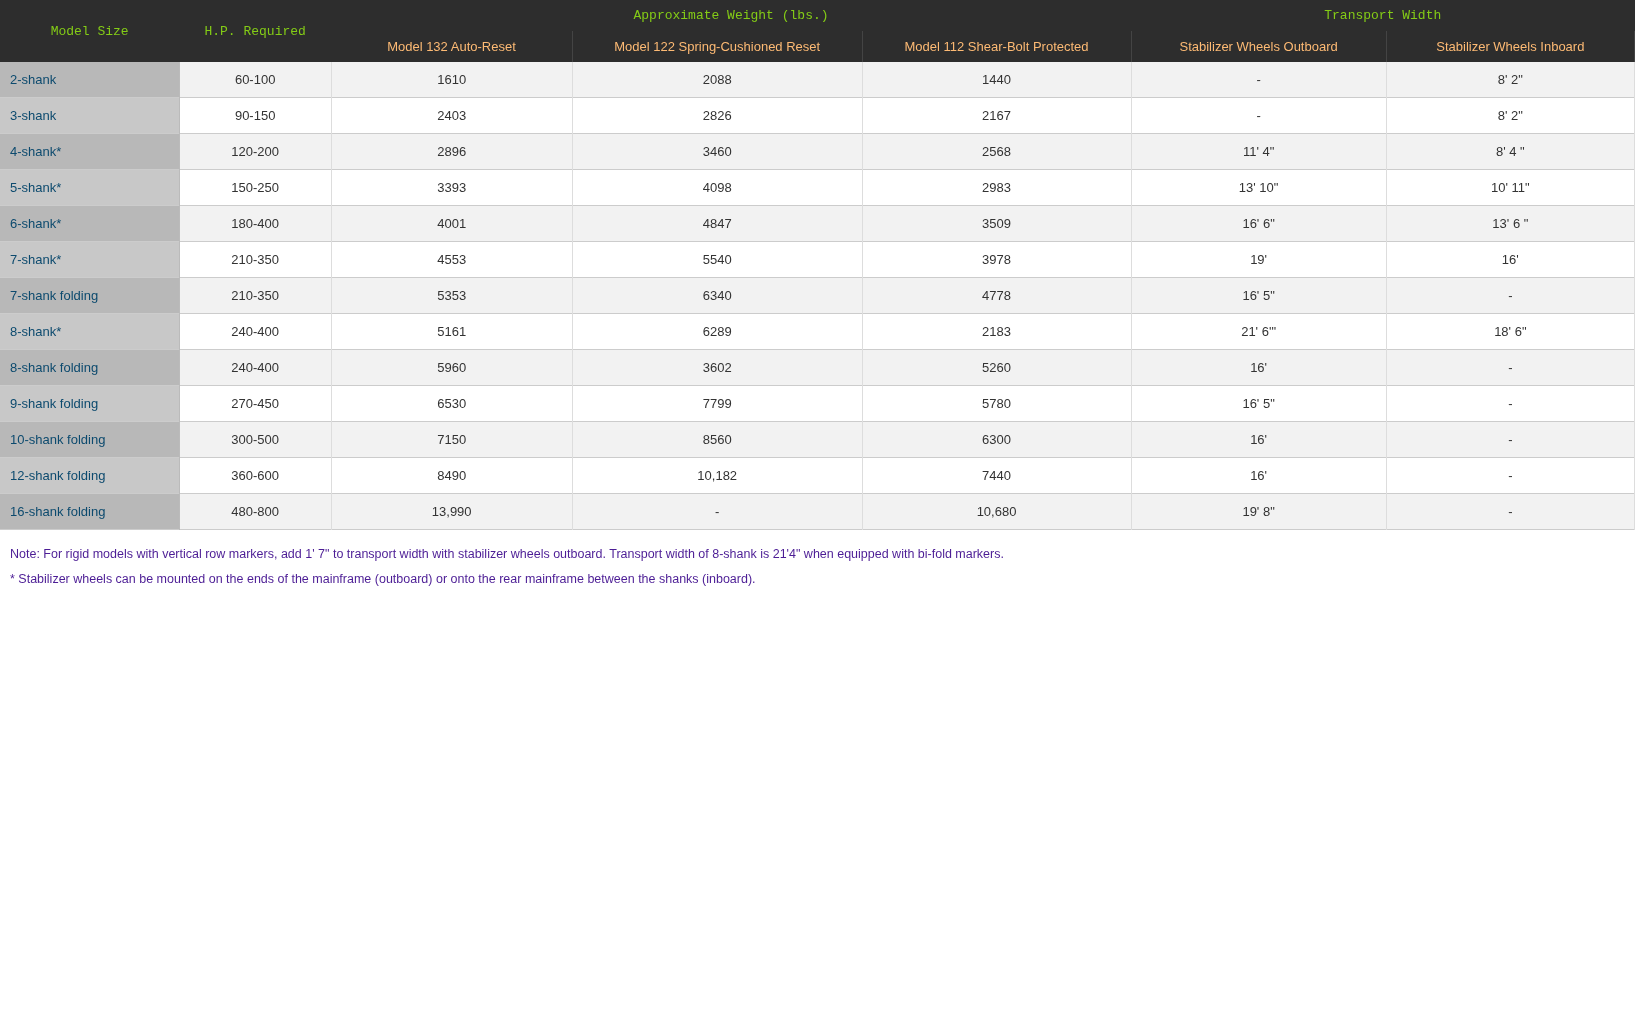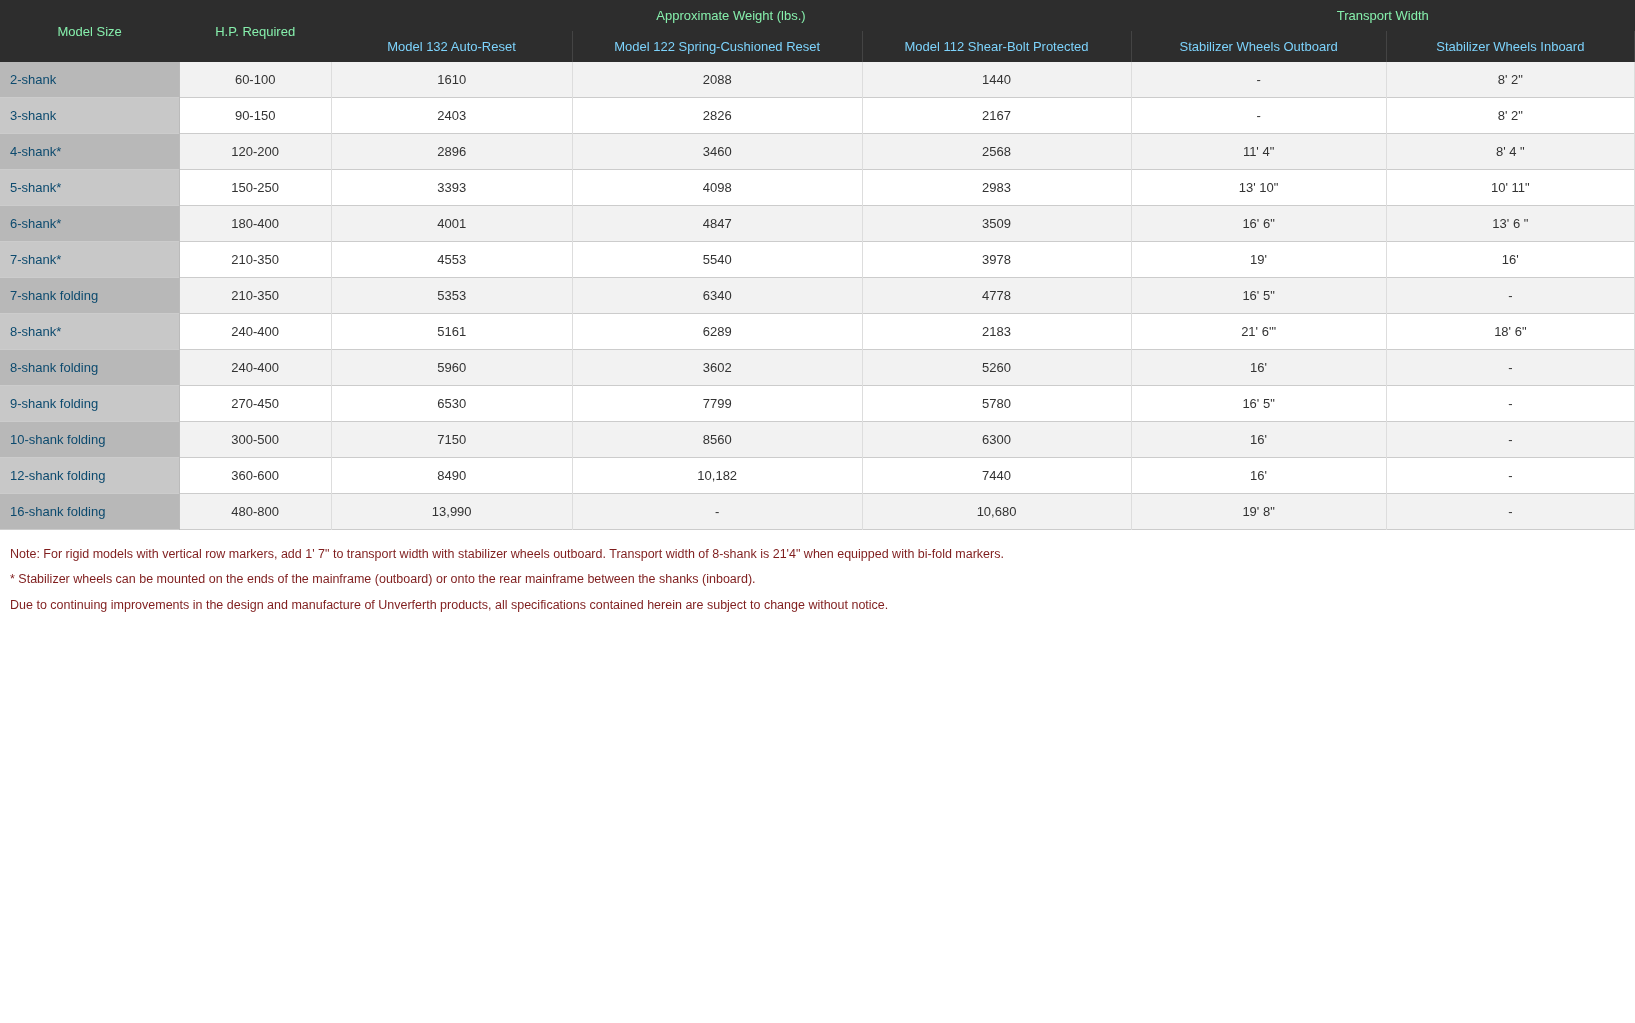--- a/index.html
+++ b/index.html
@@ -22,33 +22,34 @@
     col.model-size { width: 130px; }
     col.hp { width: 110px; }
     col.weight-132 { width: 175px; }
     col.weight-122 { width: 210px; }
     col.weight-112 { width: 195px; }
     col.transport-outboard { width: 185px; }
     col.transport-inboard { width: 180px; }
 
     thead tr.group-header th {
       background-color: #2d2d2d;
-      color: #86efac;
+      color: #84cc16;
       font-weight: normal;
       font-size: 13px;
       padding: 8px 10px;
       text-align: center;
       border: none;
+      font-family: Liberation Mono, monospace;
     }
     thead tr.group-header th.model-col {
       text-align: center;
     }
     thead tr.col-header th {
       background-color: #2d2d2d;
-      color: #7dd3fc;
+      color: #fdba74;
       font-weight: normal;
       font-size: 13px;
       padding: 8px 10px;
       text-align: center;
       border-right: 1px solid #444;
     }
 
     tbody tr {
       border-bottom: 1px solid #ccc;
     }
@@ -75,21 +76,21 @@
     tbody tr:nth-child(even) td.model-col {
       background-color: #c8c8c8;
     }
     tbody tr:nth-child(odd) td.model-col {
       background-color: #b8b8b8;
     }
 
     .notes-section {
       padding: 14px 10px 10px 10px;
       font-size: 12.5px;
-      color: #7f1d1d;
+      color: #4c1d95;
       line-height: 1.7;
     }
     .notes-section p {
       margin-bottom: 4px;
     }
   </style>
 </head>
 <body>
 
 <div class="table-container">
@@ -235,15 +236,14 @@
           <td>10,680</td>
           <td>19' 8"</td>
           <td>-</td>
         </tr>
       </tbody>
   </table>
 
   <div class="notes-section">
   <p>Note: For rigid models with vertical row markers, add 1' 7"  to  transport width with stabilizer wheels outboard. Transport width of 8-shank is 21'4" when equipped with bi-fold markers.</p>
       <p>* Stabilizer wheels can be mounted on the ends of the mainframe (outboard) or onto the rear mainframe between the shanks (inboard).</p>
-      <p>Due to continuing improvements in the design and manufacture of Unverferth products, all specifications contained herein are subject to change without notice.</p>
     </div>
 </div>
 
 </body></html>

